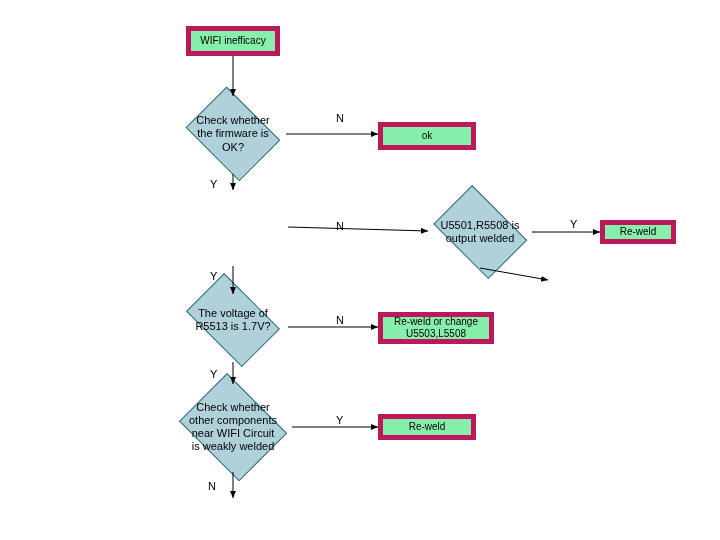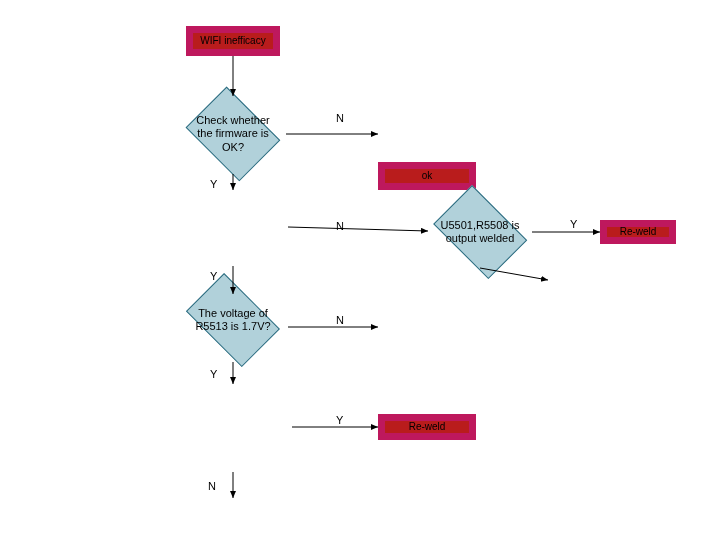--- a/index.html
+++ b/index.html
@@ -15,22 +15,22 @@
     position: relative;
     width: 720px;
     height: 540px;
   }
   .title {
     position: absolute;
     font-size: 14px;
   }
   .rect {
     position: absolute;
-    background: #b91c1c;
-    border: 7px solid #be185d;
+    background: #86efac;
+    border: 5px solid #be185d;
     display: flex;
     align-items: center;
     justify-content: center;
     text-align: center;
     font-size: 10px;
     line-height: 1.25;
     padding: 0;
     box-sizing: border-box;
   }
   .diamond {
@@ -78,41 +78,48 @@
 
   <div class="rect" style="left:186px; top:26px; width:94px; height:30px;">
     <span>WIFI inefficacy</span>
   </div>
 
   <div class="diamond" style="left:180px; top:94px; width:106px; height:80px;">
     <div class="shape"></div>
     <div class="dlabel">Check whether the firmware is OK?</div>
   </div>
 
-  <div class="rect" style="left:378px; top:122px; width:98px; height:28px;margin-top:40px;">
+  <div class="rect" style="left:378px; top:122px; width:98px; height:28px;">
     <span>ok</span>
   </div>
 
 
   <div class="diamond" style="left:426px; top:194px; width:108px; height:76px;">
     <div class="shape"></div>
     <div class="dlabel">U5501,R5508 is output welded</div>
   </div>
 
   <div class="rect" style="left:600px; top:220px; width:76px; height:24px;">
     <span>Re-weld</span>
   </div>
 
 
   <div class="diamond" style="left:178px; top:283px; width:110px; height:74px;">
     <div class="shape"></div>
     <div class="dlabel">The voltage of R5513 is 1.7V?</div>
   </div>
 
+  <div class="rect" style="left:378px; top:312px; width:116px; height:32px;">
+    <span>Re-weld or change U5503,L5508</span>
+  </div>
 
+  <div class="diamond" style="left:174px; top:380px; width:118px; height:94px;">
+    <div class="shape"></div>
+    <div class="dlabel">Check whether other components near WIFI Circuit is weakly welded</div>
+  </div>
 
   <div class="rect" style="left:378px; top:414px; width:98px; height:26px;">
     <span>Re-weld</span>
   </div>
 
   <div class="edge-label" style="left:336px; top:112px;">N</div>
   <div class="edge-label" style="left:210px; top:178px;">Y</div>
 
   <div class="edge-label" style="left:336px; top:220px;">N</div>
   <div class="edge-label" style="left:210px; top:270px;">Y</div>

